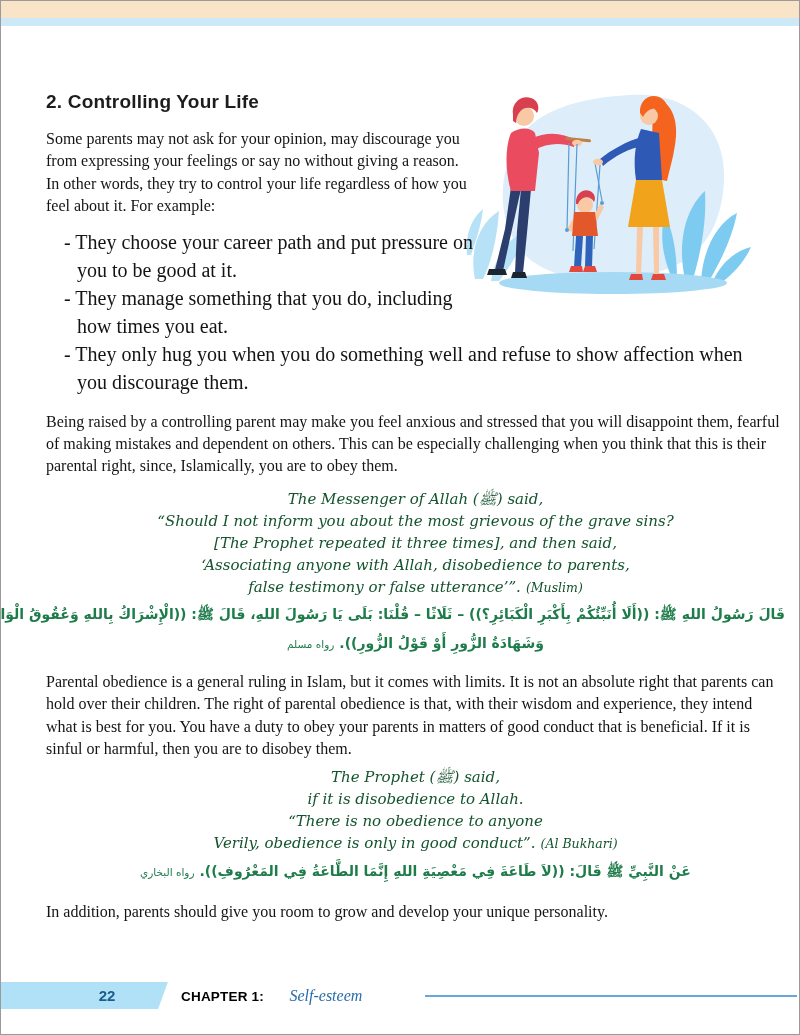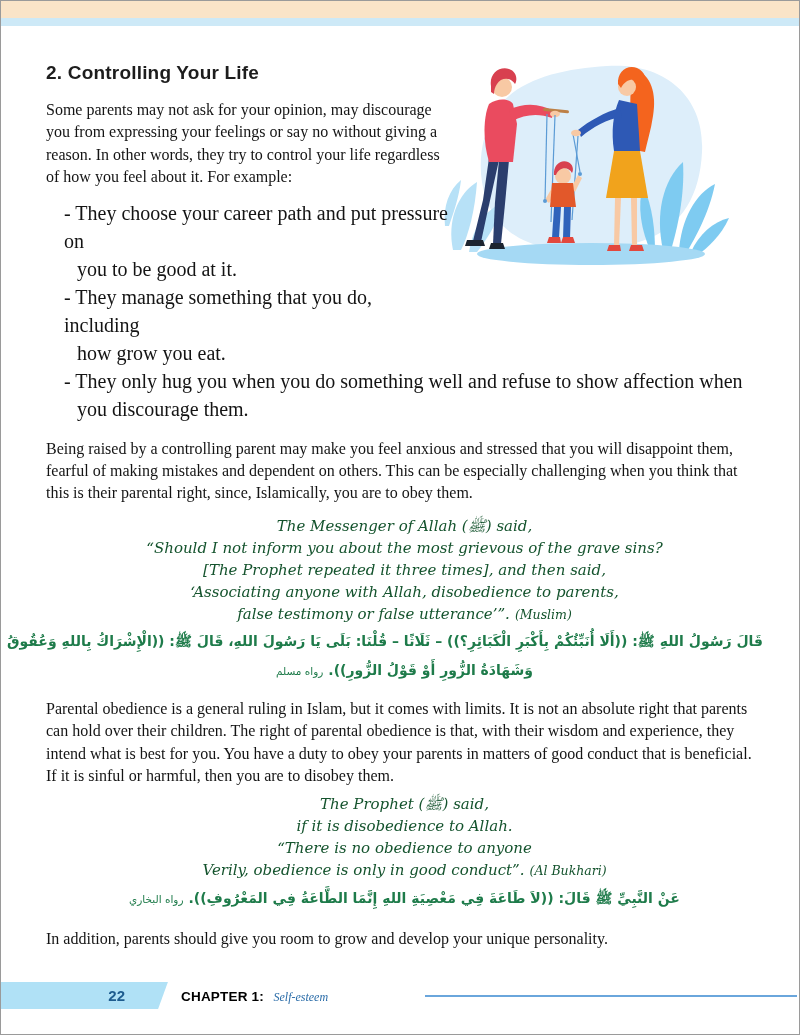--- a/index.html
+++ b/index.html
@@ -3,21 +3,21 @@
 <meta charset="utf-8">
 <style>
   * { box-sizing: border-box; }
   html, body { margin: 0; padding: 0; }
   body { width: 800px; height: 1035px; background: #ffffff; font-family: "Liberation Serif", serif; }
   .page { position: relative; width: 800px; height: 1035px; background: #fff; border: 1px solid #9a9a9a; overflow: hidden; }
 
   .band-cream { height: 17px; background: #fae4c8; }
   .band-blue  { height: 8px;  background: #cde9f7; }
 
-  .content { padding: 34px 36px 0 45px; }
+  .content { padding: 34px 14px 0 45px; margin-top: 29px; }
 
   .illustration { float: right; width: 318px; height: 236px; margin: -6px -16px 10px 10px; }
   .illustration svg { display: block; margin-left: -22px; }
 
   .heading { font-family: "Liberation Sans", sans-serif; font-size: 19px; font-weight: bold;
              color: #1d1d1d; margin: 2px 0 0 0; letter-spacing: .2px; }
 
   .body { font-size: 16px; line-height: 1.4; color: #141414; margin: 15px 0 0 0; }
 
   .bullets { margin: 10px 0 0 18px; font-size: 20px; line-height: 1.4; color: #141414; font-family: Liberation Serif, serif; }
@@ -29,26 +29,26 @@
 
   .arabic { margin-top: 2px; direction: rtl; text-align: center; font-family: "DejaVu Sans", sans-serif;
             font-weight: bold; color: #1e7b4a; font-size: 14px; line-height: 2.1; }
   .arabic > div { white-space: nowrap; }
   .arabic .src { font-size: 10.5px; font-weight: normal; margin-right: 5px; }
 
   .footer { position: absolute; left: 0; top: 981px; width: 800px; height: 28px;
             font-family: "Liberation Sans", sans-serif; }
   .badge { position: absolute; left: -12px; top: 0; width: 174px; height: 27px;
            background: #b0e1f6; transform: skewX(-20deg); }
-  .pagenum { position: absolute; left: 88px; top: 0; width: 36px; text-align: right;
+  .pagenum { position: absolute; left: 88px; top: 0; width: 36px; text-align: center;
              line-height: 27px; font-size: 15px; font-weight: bold; color: #1d5c8f; }
   .chapter { position: absolute; left: 180px; top: 0; line-height: 27px; white-space: nowrap; }
   .ch-label { color: #000000; font-weight: bold; font-size: 13.5px; letter-spacing: .2px; }
   .ch-title { font-family: "Liberation Serif", serif; font-style: italic; color: #2a6ca8;
-              font-size: 12px; margin-left: 5px; }
+              font-size: 16px; margin-left: 21px; }
   .rule { position: absolute; left: 424px; right: 4px; top: 13px; height: 2px; background: #6aa6dc; }
 </style>
 </head>
 <body>
 
 <div class="page">
   <div class="band-cream"></div>
   <div class="band-blue"></div>
 
   <div class="content">
@@ -123,21 +123,21 @@
 
     <p class="body">Some parents may not ask for your opinion, may discourage you from expressing your feelings or say no without giving a reason. In other words, they try to control your life regardless of how you feel about it. For example:</p>
 
     <div class="bullets">
       <div class="bullet">
         <div>- They choose your career path and put pressure on</div>
         <div class="wrap-line">you to be good at it.</div>
       </div>
       <div class="bullet">
         <div>- They manage something that you do, including</div>
-        <div class="wrap-line">how grow you eat.</div>
+        <div class="wrap-line">how times you eat.</div>
       </div>
       <div class="bullet">
         <div>- They only hug you when you do something well and refuse to show affection when</div>
         <div class="wrap-line">you discourage them.</div>
       </div>
     </div>
 
     <p class="body">Being raised by a controlling parent may make you feel anxious and stressed that you will disappoint them, fearful of making mistakes and dependent on others. This can be especially challenging when you think that this is their parental right, since, Islamically, you are to obey them.</p>
 
     <div class="quote">

